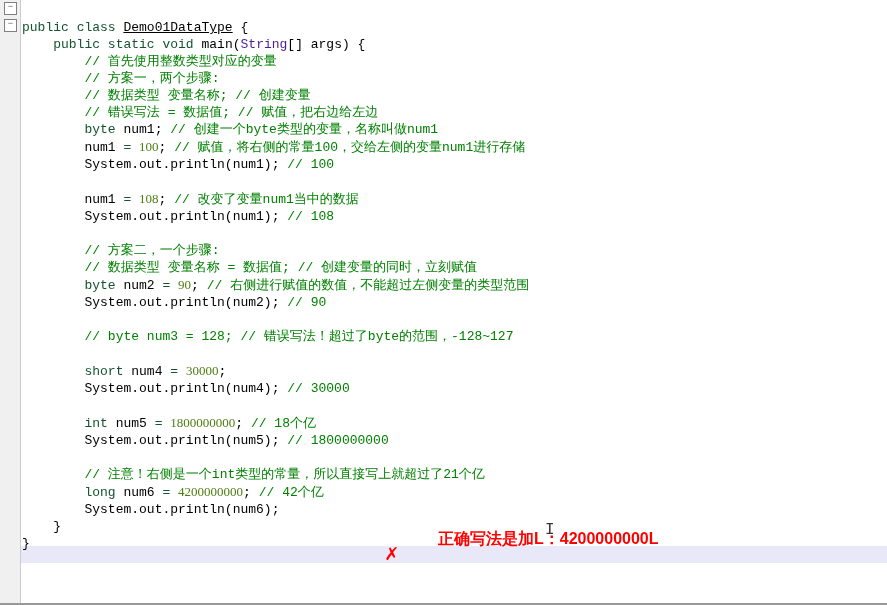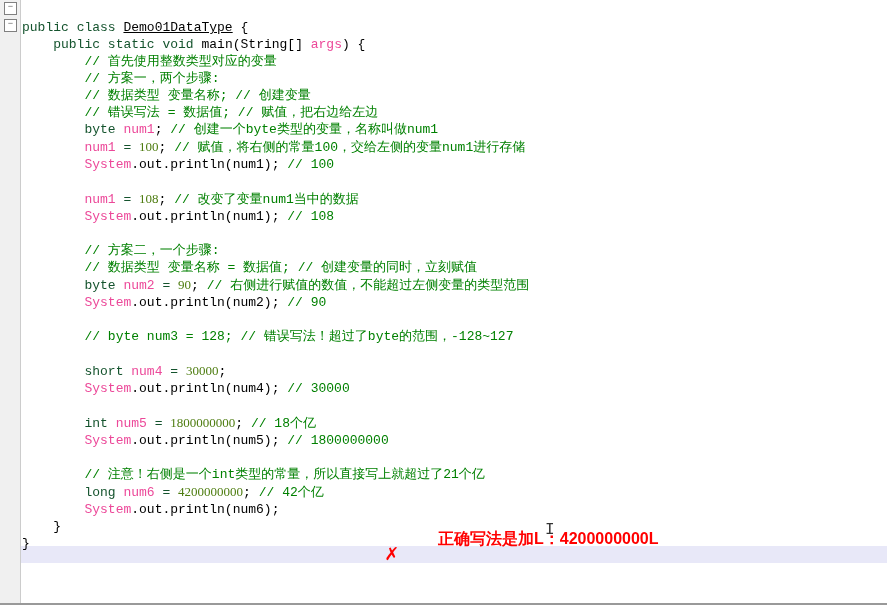--- a/index.html
+++ b/index.html
@@ -37,27 +37,27 @@
   }
   .fold::before { content: "−"; }
   .code-area {
     position: absolute;
     left: 22px;
     top: 2px;
     white-space: pre;
     line-height: 17px;
   }
   .kw { color: #14532d; }
-  .type { color: #000000; }
+  .type { color: #4c1d95; }
   .cls { color: #000000; text-decoration: underline; }
   .method { color: #000000; text-align: center; }
   .num { color: #4d7c0f; font-family: Liberation Serif, serif; }
   .cmt { color: #008000; text-align: right; }
   .punct { color: #000000; }
-  .ident { color: #ec4899; }
+  .ident { color: #000000; }
   .highlight-line {
     position: absolute;
     left: 0;
     height: 17px;
     width: 887px;
     background: #e8e8f8;
     z-index: -1;
   }
   .red-x {
     position: absolute;

